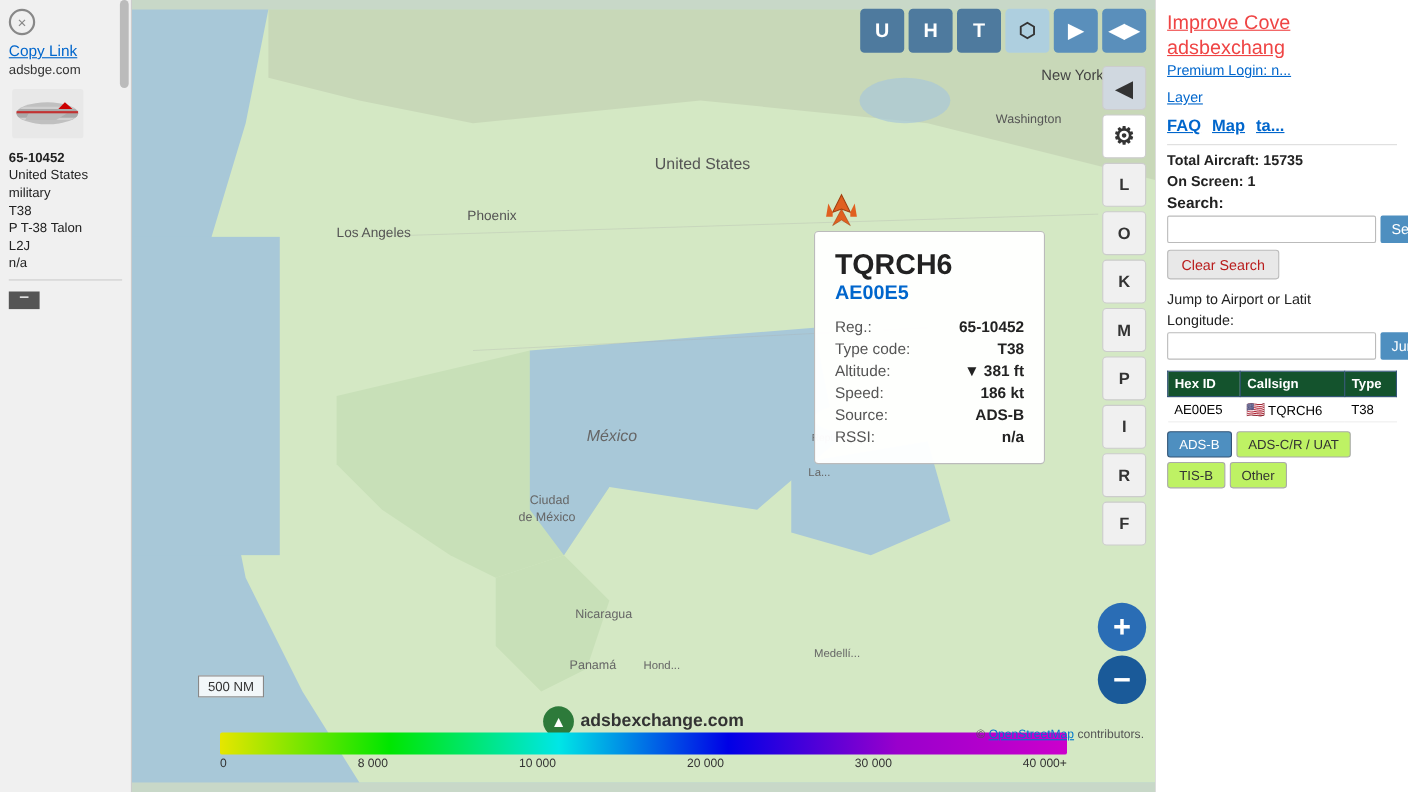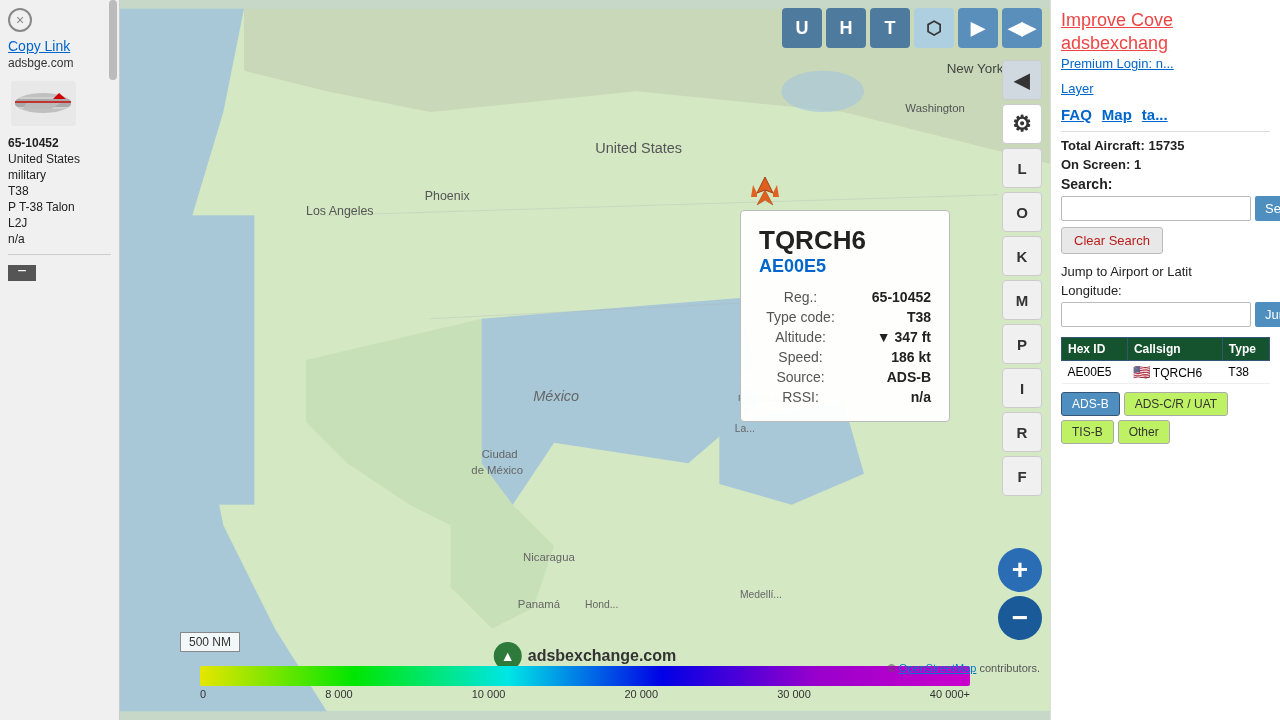--- a/index.html
+++ b/index.html
@@ -87,21 +87,21 @@
       min-width: 210px;
       z-index: 20;
     }
     #aircraft-popup .callsign {
       font-size: 26px; font-weight: bold; color: #222;
     }
     #aircraft-popup .hex {
       font-size: 18px; color: #0066cc; font-weight: bold; margin-bottom: 10px;
     }
     #aircraft-popup table { width: 100%; border-collapse: collapse; }
-    #aircraft-popup td { font-size: 14px; padding: 2px 0; text-align: center; }
+    #aircraft-popup td { font-size: 14px; padding: 2px 0; }
     #aircraft-popup td:first-child { color: #555; padding-right: 20px; }
     #aircraft-popup td:last-child { text-align: right; font-weight: 600; color: #222; }
 
     
     #map-controls {
       position: absolute;
       top: 8px; right: 8px;
       display: flex; flex-direction: row; gap: 4px;
       z-index: 30;
     }
@@ -148,21 +148,21 @@
       width: 44px; height: 44px;
       background: #2a6db5; color: #fff;
       border: none; border-radius: 50%;
       font-size: 28px; font-weight: bold;
       cursor: pointer; display: flex; align-items: center; justify-content: center;
     }
 
     
     #scale-bar {
       position: absolute;
-      bottom: 68px; left: 60px;
+      bottom: 86px; left: 60px;
       background: rgba(255,255,255,0.85);
       border: 1px solid #888;
       padding: 2px 8px;
       font-size: 12px; color: #333;
       z-index: 30;
     }
 
     
     #attribution {
       position: absolute;
@@ -438,21 +438,21 @@
           <tr>
         <td>Reg.:</td>
         <td>65-10452</td>
       </tr>
       <tr>
         <td>Type code:</td>
         <td>T38</td>
       </tr>
       <tr>
         <td>Altitude:</td>
-        <td>▼ 347 ft</td>
+        <td>▼ 381 ft</td>
       </tr>
       <tr>
         <td>Speed:</td>
         <td>186 kt</td>
       </tr>
       <tr>
         <td>Source:</td>
         <td>ADS-B</td>
       </tr>
       <tr>

